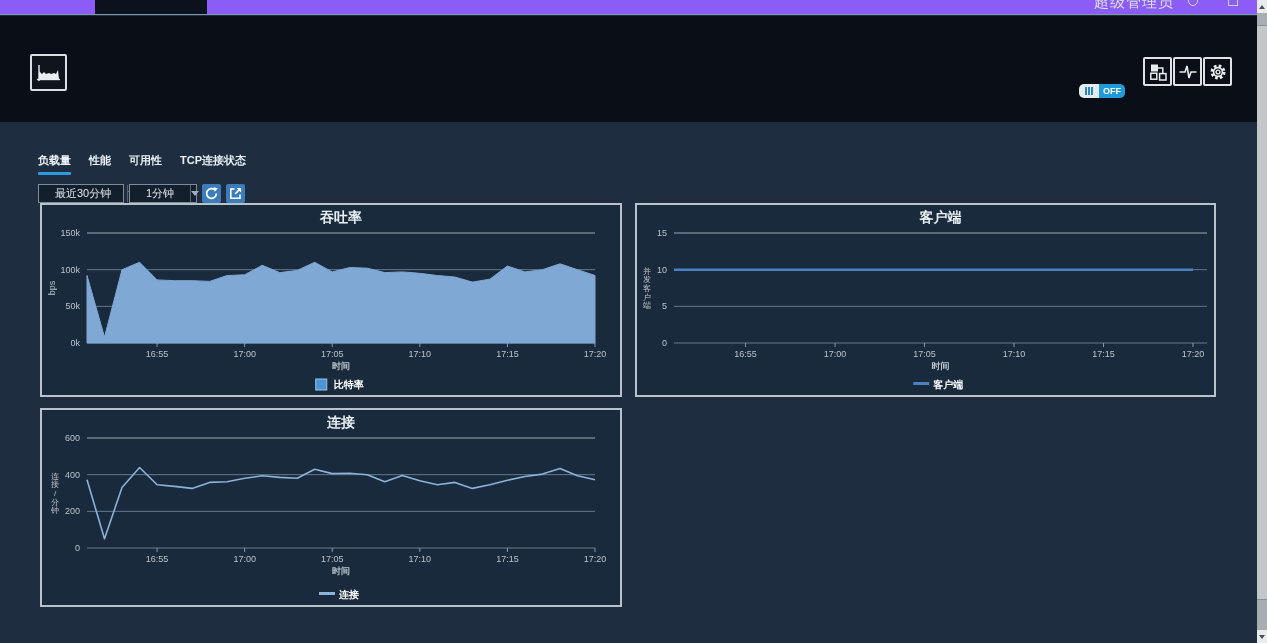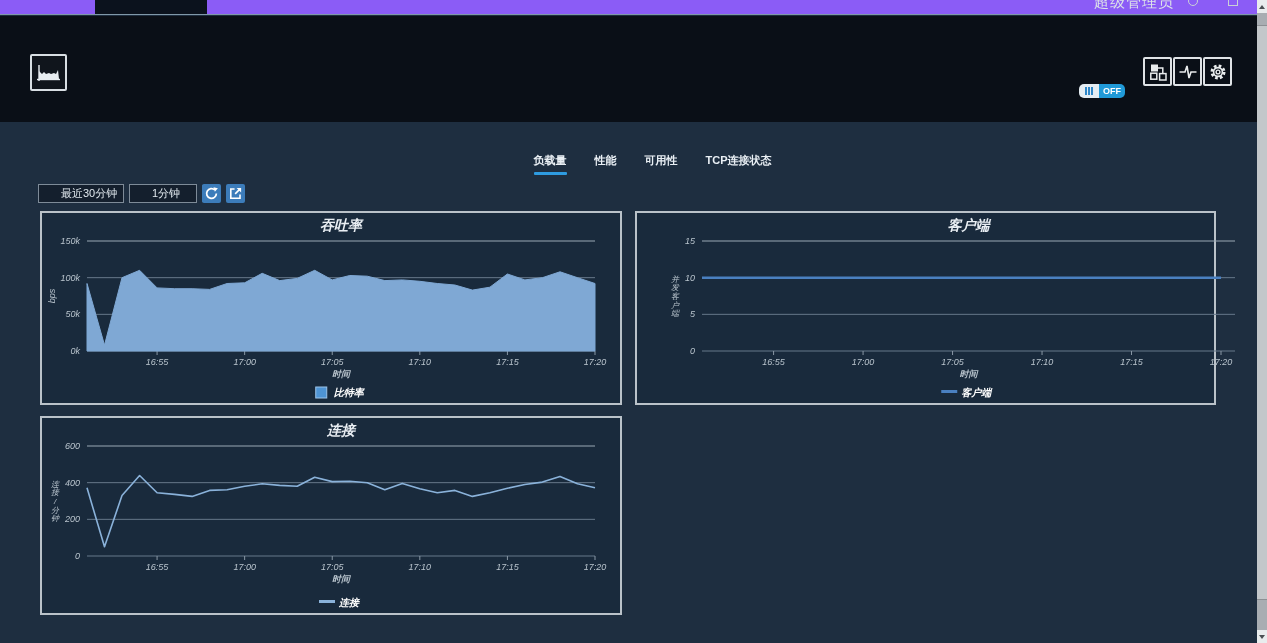--- a/index.html
+++ b/index.html
@@ -25,37 +25,37 @@
   #btn-topology { left:1143px; } #btn-pulse { left:1173px; } #btn-gear { left:1203px; }
   .toggle { position:absolute; left:1079px; top:68px; width:46px; height:14px; display:flex; cursor:pointer;
     border-radius:5px; overflow:hidden; font-size:9px; }
   .tgl-left { width:20px; background:#e4ecf2; display:flex; align-items:center; justify-content:center; gap:1px; }
   .tgl-left i { display:block; width:2px; height:8px; background:#2e86c8; }
   .tgl-right { width:26px; background:#209ad8; color:#fff; font-weight:bold; display:flex; align-items:center; justify-content:center; }
 
   
   #main { position:absolute; left:0; top:122px; width:1267px; height:521px; background:#1e2e40; padding:18px 0 0 38px; }
   #page-title { color:#41a5e8; font-size:19px; font-weight:400; }
-  #tabs { display:flex; gap:28px; margin-top:13px;justify-content:center; }
+  #tabs { display:flex; gap:18px; margin-top:13px; }
   .tab { color:#e9eff4; font-size:11px; font-weight:bold; cursor:pointer; }
   .tab.active::after { content:""; display:block; height:3px; background:#2e9be0; margin-top:4px; border-radius:1px; }
   #toolbar { display:flex; margin-top:9px; align-items:center; }
   .select { height:19px; background:#141f2d; border:1px solid #7e8b98; color:#e0e8ee; font-size:11px;
     display:flex; align-items:center; cursor:pointer; }
-  .select .val { padding:0 22px; flex:1; white-space:nowrap; }
+  .select .val { padding:0 16px; flex:1; white-space:nowrap; }
   .sel-arrow { width:14px; height:100%; border-left:1px solid #55626f; display:flex; align-items:center; justify-content:center; }
   .sel-arrow b { width:0; height:0; border-left:4px solid transparent; border-right:4px solid transparent; border-top:5px solid #9fb0bd; }
   #sel-range { width:86px; } #sel-interval { width:68px; margin-left:5px; }
   .tool-btn { width:19px; height:19px; margin-left:5px; background:#3c7cba; border-radius:2px;
     display:flex; align-items:center; justify-content:center; cursor:pointer; }
 
-  #charts { margin-top:8px; margin-left:2px;font-style:italic; }
+  #charts { margin-left:2px; }
   .chart-row { display:flex; gap:13px; }
   .panel { border:2px solid #bac2c9; background:#192a3c; }
-  .p1 { width:582px; height:194px; } .p2 { width:581px; height:194px; margin-top:11px0;padding-left:28px; }
+  .p1 { width:582px; height:194px; } .p2 { width:581px; height:194px; margin-top:11px0; }
   .p3 { width:582px; height:199px; margin-top:11px; }
 
   
   #scrollbar { position:absolute; right:0; top:0; width:10px; height:643px; background:#a8adb2; z-index:9; }
   .sb-btn { position:absolute; left:0; width:10px; height:13px; background:#e9eced; display:flex; align-items:center; justify-content:center; cursor:pointer; }
   .sb-up { top:0; } .sb-down { bottom:0; }
   .sb-btn i { width:0; height:0; border-left:3px solid transparent; border-right:3px solid transparent; }
   .sb-up i { border-bottom:4px solid #4a4f53; } .sb-down i { border-top:4px solid #4a4f53; }
   .sb-thumb { position:absolute; left:0; top:25px; width:10px; height:575px; background:#c3c7ca;
     border-top:1px solid #8c9094; border-bottom:1px solid #8c9094; cursor:pointer; }

